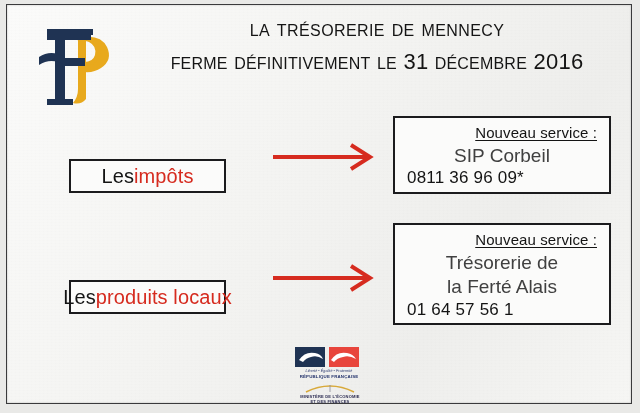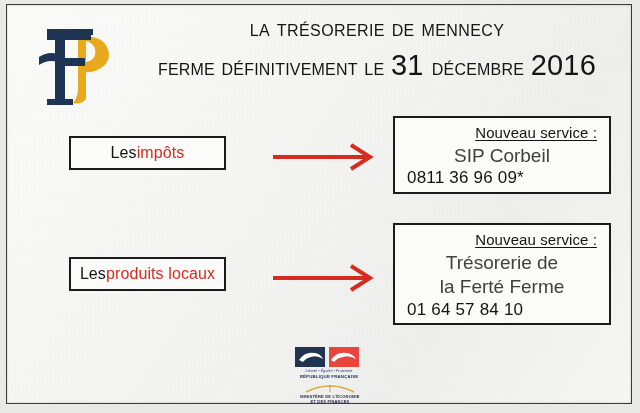--- a/index.html
+++ b/index.html
@@ -75,38 +75,39 @@
   .title-line2 {
     font-size: 23px;
     letter-spacing: .2px;
     font-variant: small-caps;
     text-transform: lowercase;
     white-space: nowrap;
     line-height: 1.5;
     margin-top: 2px;
   }
   .big {
-    font-size: 29px;
+    font-size: 22px;
     font-variant: normal;
     text-transform: none;
   }
 
   
   .label-box {
     position: absolute;
     border: 2.2px solid #1b1b1d;
     background: #fbfbfa;
     box-sizing: border-box;
     display: flex;
     align-items: center;
     justify-content: center;
-    font-size: 16px;
+    font-size: 20px;
     color: #141414;
     letter-spacing: .1px;
     white-space: nowrap;
+    margin-top: 23px;
   }
   #label-impots  { left: 62px;  top: 131px; width: 157px; height: 34px; }
   #label-locaux  { left: 62px;  top: 252px; width: 157px; height: 34px; }
   .red { color: #d62b1f; }
 
   
   .arrow {
     position: absolute;
     width: 110px;
     height: 30px;
@@ -265,22 +266,22 @@
     <div class="arrow" id="arrow-2">
       <svg viewBox="0 0 110 30" width="110" height="30" aria-hidden="true">
         <line x1="2" y1="15" x2="96" y2="15" stroke="#d62b1f" stroke-width="4"></line>
         <polyline points="80,3 99,15 80,27" fill="none" stroke="#d62b1f" stroke-width="4" stroke-linecap="butt" stroke-linejoin="miter"></polyline>
       </svg>
     </div>
 
     <div class="service-box" id="service-box-2">
       <div class="service-head">Nouveau service :</div>
       <div class="service-name">Trésorerie de</div>
-      <div class="service-name">la Ferté Ferme</div>
-      <div class="service-phone">01 64 57 84 10</div>
+      <div class="service-name">la Ferté Alais</div>
+      <div class="service-phone">01 64 57 56 1</div>
     </div>
 
     <div class="rf-logo">
       <svg class="rf-flag" viewBox="0 0 68 22" aria-hidden="true">
         <rect x="2" y="1" width="30" height="20" fill="#1f3353"></rect>
         <rect x="36" y="1" width="30" height="20" fill="#e8453c"></rect>
         <path d="M6 14 Q12 5 22 7 Q28 8 30 13 Q24 9 18 11 Q13 12 10 16 Z" fill="#ffffff"></path>
         <path d="M38 14 Q44 5 54 7 Q60 8 63 13 Q56 9 50 11 Q44 12 41 16 Z" fill="#ffffff"></path>
       </svg>
       <div class="rf-devise">Liberté • Égalité • Fraternité</div>

